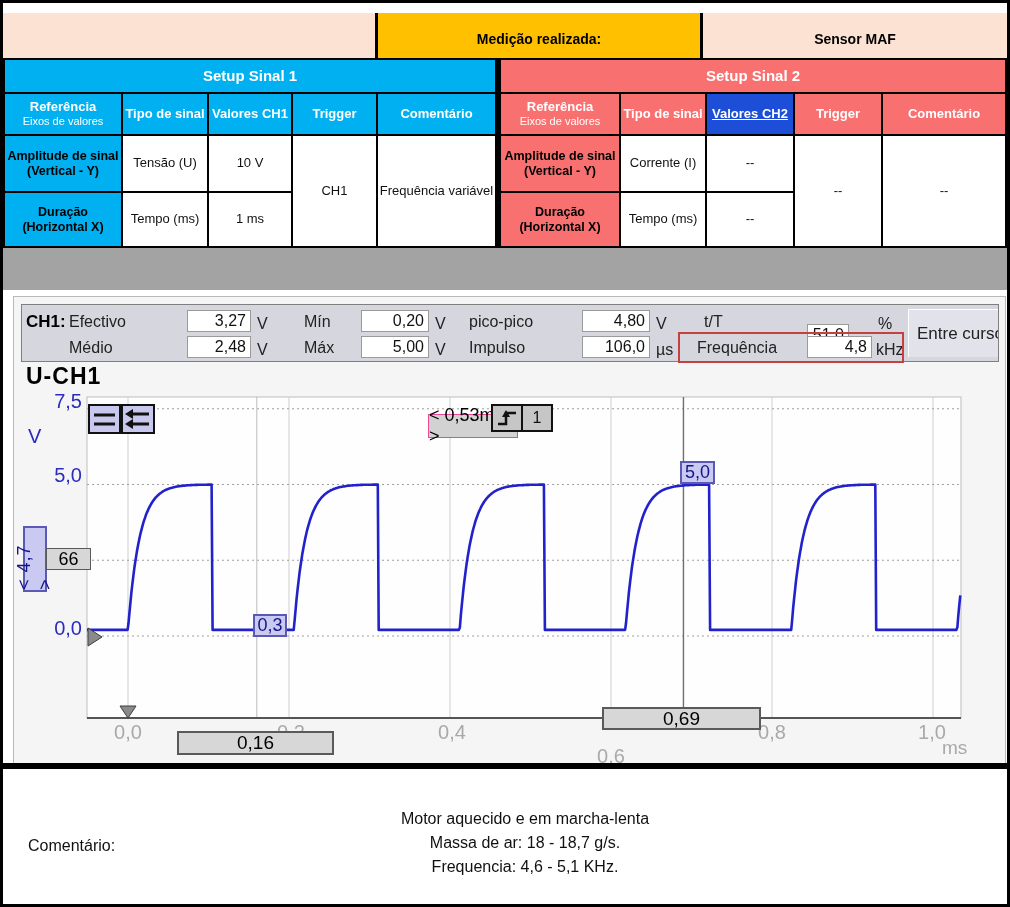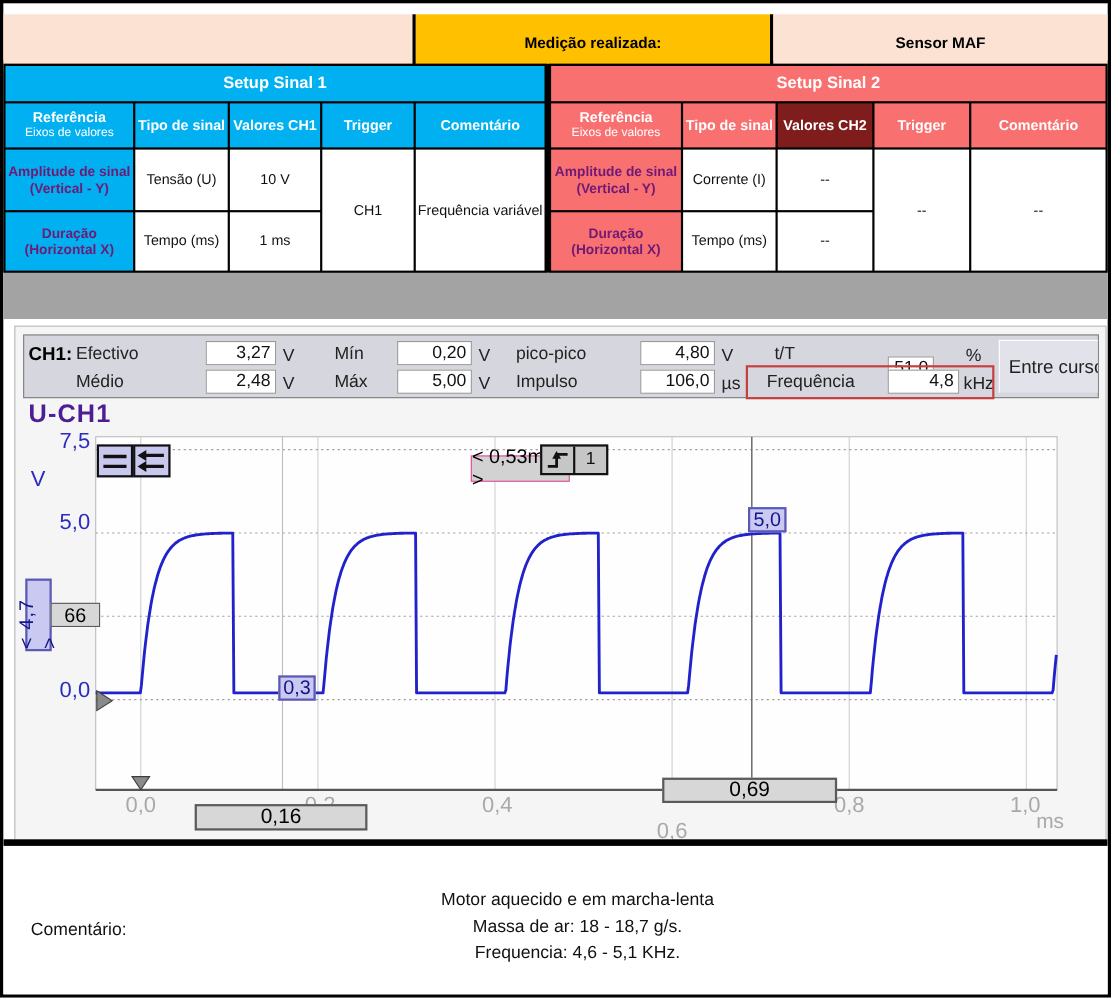--- a/index.html
+++ b/index.html
@@ -14,21 +14,21 @@
 
   
   #tables{position:absolute;left:0;top:55px;width:1004px;height:190px;display:flex;background:#000;box-sizing:border-box;}
   .setup{display:grid;grid-template-rows:32px 40px 55px 53px;gap:2px;background:#000;padding:2px;box-sizing:border-box;}
   #setup1{width:494px;grid-template-columns:116px 84px 82px 83px 1fr;}
   #setup2{flex:1;grid-template-columns:118px 84px 86px 86px 1fr;margin-left:2px;grid-template-columns:118px 84px 86px 86px 1fr;}
   .setup .cell{display:flex;flex-direction:column;align-items:center;justify-content:center;background:#fff;text-align:center;font-size:13px;color:#111;line-height:1.15;}
   .setup .title{grid-column:1/6;color:#fff;font-weight:bold;font-size:15px;}
   .setup .colhd{color:#fff;font-weight:bold;font-size:13px;}
   .setup .colhd .sub{font-weight:normal;font-size:11px;}
-  .setup .rowhd{color:#701a75;font-weight:bold;font-size:12.5px;}
+  .setup .rowhd{color:#000000;font-weight:bold;font-size:12.5px;}
   .setup .tcell{grid-column:4;grid-row:3/5;}
   .setup .ccell{grid-column:5;grid-row:3/5;}
 
   
   #grayband{position:absolute;left:0;top:245px;width:1004px;height:42px;background:#a3a3a3;}
 
   
   #scope{position:absolute;left:10px;top:293px;width:993px;height:470px;background:#f5f5f5;border:1px solid #b9b9b9;box-sizing:border-box;}
   #measbar{position:absolute;left:7px;top:7px;width:978px;height:58px;background:#d6d6de;border:1px solid #7f7f7f;box-sizing:border-box;}
   #measbar .lbl{position:absolute;font-size:16px;color:#222;white-space:nowrap;}
@@ -99,21 +99,21 @@
       <div class="cell">1 ms</div>
     </div>
 
     <div id="setup2" class="setup">
       <div class="cell title" style="background-color: rgb(249, 112, 112);">Setup Sinal 2</div>
       <div class="cell colhd" style="background-color: rgb(249, 112, 112);">
           <span>Referência</span>
           <span class="sub">Eixos de valores</span>
         </div>
       <div class="cell colhd" style="background-color: rgb(249, 112, 112);">Tipo de sinal</div>
-      <div class="cell colhd" style="background-color: #7f1d1d;">Valores CH2</div>
+      <div class="cell colhd" style="background-color: #1d4ed8; text-decoration: underline;">Valores CH2</div>
       <div class="cell colhd" style="background-color: rgb(249, 112, 112);">Trigger</div>
       <div class="cell colhd" style="background-color: rgb(249, 112, 112);">Comentário</div>
       <div class="cell rowhd" style="background-color: rgb(249, 112, 112);">
           <span>Amplitude de sinal</span>
           <span>(Vertical - Y)</span>
         </div>
       <div class="cell">Corrente (I)</div>
       <div class="cell">--</div>
       <div class="cell tcell">--</div>
       <div class="cell ccell">--</div>
@@ -175,21 +175,21 @@
         <line x1="73" y1="263.25" x2="947" y2="263.25" stroke="#9f9f9f" stroke-width="1" stroke-dasharray="2,3"></line>
         <line x1="73" y1="339" x2="947" y2="339" stroke="#9f9f9f" stroke-width="1" stroke-dasharray="2,3"></line>
         <line x1="242.8" y1="100" x2="242.8" y2="421" stroke="#bdbdbd" stroke-width="1"></line>
         <line x1="669.4499999999999" y1="100" x2="669.4499999999999" y2="421" stroke="#6f6f6f" stroke-width="1.4"></line>
         <polyline points="73.0,332.9 74.0,332.9 74.9,332.9 75.9,332.9 76.9,332.9 77.8,332.9 78.8,332.9 79.8,332.9 80.7,332.9 81.7,332.9 82.7,332.9 83.6,332.9 84.6,332.9 85.6,332.9 86.5,332.9 87.5,332.9 88.5,332.9 89.4,332.9 90.4,332.9 91.4,332.9 92.3,332.9 93.3,332.9 94.3,332.9 95.2,332.9 96.2,332.9 97.1,332.9 98.1,332.9 99.1,332.9 100.0,332.9 101.0,332.9 102.0,332.9 102.9,332.9 103.9,332.9 104.9,332.9 105.8,332.9 106.8,332.9 107.8,332.9 108.7,332.9 109.7,332.9 110.7,332.9 111.6,332.9 112.6,332.9 113.6,332.9 114.5,326.3 115.5,315.1 116.5,304.8 117.4,295.4 118.4,286.7 119.4,278.7 120.3,271.3 121.3,264.6 122.3,258.4 123.2,252.7 124.2,247.4 125.2,242.6 126.1,238.2 127.1,234.1 128.1,230.3 129.0,226.9 130.0,223.7 131.0,220.8 131.9,218.1 132.9,215.6 133.9,213.4 134.8,211.3 135.8,209.4 136.8,207.6 137.7,206.0 138.7,204.5 139.7,203.1 140.6,201.9 141.6,200.7 142.6,199.6 143.5,198.7 144.5,197.8 145.4,196.9 146.4,196.2 147.4,195.5 148.3,194.8 149.3,194.2 150.3,193.7 151.2,193.2 152.2,192.7 153.2,192.3 154.1,191.9 155.1,191.6 156.1,191.2 157.0,190.9 158.0,190.7 159.0,190.4 159.9,190.2 160.9,190.0 161.9,189.8 162.8,189.6 163.8,189.4 164.8,189.3 165.7,189.1 166.7,189.0 167.7,188.9 168.6,188.8 169.6,188.7 170.6,188.6 171.5,188.5 172.5,188.4 173.5,188.3 174.4,188.3 175.4,188.2 176.4,188.1 177.3,188.1 178.3,188.0 179.3,188.0 180.2,188.0 181.2,187.9 182.2,187.9 183.1,187.9 184.1,187.8 185.1,187.8 186.0,187.8 187.0,187.8 188.0,187.7 188.9,187.7 189.9,187.7 190.9,187.7 191.8,187.7 192.8,187.7 193.8,187.6 194.7,187.6 195.7,187.6 196.6,187.6 197.6,187.6 198.6,332.9 199.5,332.9 200.5,332.9 201.5,332.9 202.4,332.9 203.4,332.9 204.4,332.9 205.3,332.9 206.3,332.9 207.3,332.9 208.2,332.9 209.2,332.9 210.2,332.9 211.1,332.9 212.1,332.9 213.1,332.9 214.0,332.9 215.0,332.9 216.0,332.9 216.9,332.9 217.9,332.9 218.9,332.9 219.8,332.9 220.8,332.9 221.8,332.9 222.7,332.9 223.7,332.9 224.7,332.9 225.6,332.9 226.6,332.9 227.6,332.9 228.5,332.9 229.5,332.9 230.5,332.9 231.4,332.9 232.4,332.9 233.4,332.9 234.3,332.9 235.3,332.9 236.3,332.9 237.2,332.9 238.2,332.9 239.2,332.9 240.1,332.9 241.1,332.9 242.1,332.9 243.0,332.9 244.0,332.9 244.9,332.9 245.9,332.9 246.9,332.9 247.8,332.9 248.8,332.9 249.8,332.9 250.7,332.9 251.7,332.9 252.7,332.9 253.6,332.9 254.6,332.9 255.6,332.9 256.5,332.9 257.5,332.9 258.5,332.9 259.4,332.9 260.4,332.9 261.4,332.9 262.3,332.9 263.3,332.9 264.3,332.9 265.2,332.9 266.2,332.9 267.2,332.9 268.1,332.9 269.1,332.9 270.1,332.9 271.0,332.9 272.0,332.9 273.0,332.9 273.9,332.9 274.9,332.9 275.9,332.9 276.8,332.9 277.8,332.9 278.8,332.9 279.7,332.9 280.7,322.5 281.7,311.6 282.6,301.6 283.6,292.4 284.6,283.9 285.5,276.2 286.5,269.0 287.5,262.5 288.4,256.4 289.4,250.9 290.4,245.8 291.3,241.1 292.3,236.8 293.2,232.8 294.2,229.1 295.2,225.8 296.1,222.7 297.1,219.9 298.1,217.3 299.0,214.9 300.0,212.7 301.0,210.6 301.9,208.8 302.9,207.1 303.9,205.5 304.8,204.0 305.8,202.7 306.8,201.5 307.7,200.3 308.7,199.3 309.7,198.4 310.6,197.5 311.6,196.7 312.6,195.9 313.5,195.3 314.5,194.6 315.5,194.1 316.4,193.5 317.4,193.0 318.4,192.6 319.3,192.2 320.3,191.8 321.3,191.5 322.2,191.1 323.2,190.9 324.2,190.6 325.1,190.3 326.1,190.1 327.1,189.9 328.0,189.7 329.0,189.5 330.0,189.4 330.9,189.2 331.9,189.1 332.9,188.9 333.8,188.8 334.8,188.7 335.8,188.6 336.7,188.5 337.7,188.5 338.7,188.4 339.6,188.3 340.6,188.2 341.5,188.2 342.5,188.1 343.5,188.1 344.4,188.0 345.4,188.0 346.4,187.9 347.3,187.9 348.3,187.9 349.3,187.8 350.2,187.8 351.2,187.8 352.2,187.8 353.1,187.7 354.1,187.7 355.1,187.7 356.0,187.7 357.0,187.7 358.0,187.7 358.9,187.6 359.9,187.6 360.9,187.6 361.8,187.6 362.8,187.6 363.8,187.6 364.7,332.9 365.7,332.9 366.7,332.9 367.6,332.9 368.6,332.9 369.6,332.9 370.5,332.9 371.5,332.9 372.5,332.9 373.4,332.9 374.4,332.9 375.4,332.9 376.3,332.9 377.3,332.9 378.3,332.9 379.2,332.9 380.2,332.9 381.2,332.9 382.1,332.9 383.1,332.9 384.1,332.9 385.0,332.9 386.0,332.9 386.9,332.9 387.9,332.9 388.9,332.9 389.8,332.9 390.8,332.9 391.8,332.9 392.7,332.9 393.7,332.9 394.7,332.9 395.6,332.9 396.6,332.9 397.6,332.9 398.5,332.9 399.5,332.9 400.5,332.9 401.4,332.9 402.4,332.9 403.4,332.9 404.3,332.9 405.3,332.9 406.3,332.9 407.2,332.9 408.2,332.9 409.2,332.9 410.1,332.9 411.1,332.9 412.1,332.9 413.0,332.9 414.0,332.9 415.0,332.9 415.9,332.9 416.9,332.9 417.9,332.9 418.8,332.9 419.8,332.9 420.8,332.9 421.7,332.9 422.7,332.9 423.7,332.9 424.6,332.9 425.6,332.9 426.6,332.9 427.5,332.9 428.5,332.9 429.5,332.9 430.4,332.9 431.4,332.9 432.4,332.9 433.3,332.9 434.3,332.9 435.2,332.9 436.2,332.9 437.2,332.9 438.1,332.9 439.1,332.9 440.1,332.9 441.0,332.9 442.0,332.9 443.0,332.9 443.9,332.9 444.9,332.9 445.9,330.2 446.8,318.7 447.8,308.2 448.8,298.4 449.7,289.5 450.7,281.3 451.7,273.7 452.6,266.8 453.6,260.4 454.6,254.5 455.5,249.1 456.5,244.2 457.5,239.6 458.4,235.4 459.4,231.5 460.4,228.0 461.3,224.7 462.3,221.7 463.3,219.0 464.2,216.4 465.2,214.1 466.2,212.0 467.1,210.0 468.1,208.2 469.1,206.5 470.0,205.0 471.0,203.6 472.0,202.3 472.9,201.1 473.9,200.0 474.9,199.0 475.8,198.1 476.8,197.2 477.8,196.4 478.7,195.7 479.7,195.0 480.7,194.4 481.6,193.9 482.6,193.4 483.5,192.9 484.5,192.5 485.5,192.1 486.4,191.7 487.4,191.4 488.4,191.0 489.3,190.8 490.3,190.5 491.3,190.3 492.2,190.0 493.2,189.8 494.2,189.6 495.1,189.5 496.1,189.3 497.1,189.2 498.0,189.0 499.0,188.9 500.0,188.8 500.9,188.7 501.9,188.6 502.9,188.5 503.8,188.4 504.8,188.3 505.8,188.3 506.7,188.2 507.7,188.2 508.7,188.1 509.6,188.1 510.6,188.0 511.6,188.0 512.5,187.9 513.5,187.9 514.5,187.9 515.4,187.8 516.4,187.8 517.4,187.8 518.3,187.8 519.3,187.7 520.3,187.7 521.2,187.7 522.2,187.7 523.2,187.7 524.1,187.7 525.1,187.6 526.1,187.6 527.0,187.6 528.0,187.6 529.0,187.6 529.9,187.6 530.9,332.9 531.8,332.9 532.8,332.9 533.8,332.9 534.7,332.9 535.7,332.9 536.7,332.9 537.6,332.9 538.6,332.9 539.6,332.9 540.5,332.9 541.5,332.9 542.5,332.9 543.4,332.9 544.4,332.9 545.4,332.9 546.3,332.9 547.3,332.9 548.3,332.9 549.2,332.9 550.2,332.9 551.2,332.9 552.1,332.9 553.1,332.9 554.1,332.9 555.0,332.9 556.0,332.9 557.0,332.9 557.9,332.9 558.9,332.9 559.9,332.9 560.8,332.9 561.8,332.9 562.8,332.9 563.7,332.9 564.7,332.9 565.7,332.9 566.6,332.9 567.6,332.9 568.6,332.9 569.5,332.9 570.5,332.9 571.5,332.9 572.4,332.9 573.4,332.9 574.4,332.9 575.3,332.9 576.3,332.9 577.3,332.9 578.2,332.9 579.2,332.9 580.1,332.9 581.1,332.9 582.1,332.9 583.0,332.9 584.0,332.9 585.0,332.9 585.9,332.9 586.9,332.9 587.9,332.9 588.8,332.9 589.8,332.9 590.8,332.9 591.7,332.9 592.7,332.9 593.7,332.9 594.6,332.9 595.6,332.9 596.6,332.9 597.5,332.9 598.5,332.9 599.5,332.9 600.4,332.9 601.4,332.9 602.4,332.9 603.3,332.9 604.3,332.9 605.3,332.9 606.2,332.9 607.2,332.9 608.2,332.9 609.1,332.9 610.1,332.9 611.1,332.9 612.0,326.3 613.0,315.1 614.0,304.8 614.9,295.4 615.9,286.7 616.9,278.7 617.8,271.3 618.8,264.6 619.8,258.4 620.7,252.7 621.7,247.4 622.7,242.6 623.6,238.2 624.6,234.1 625.6,230.3 626.5,226.9 627.5,223.7 628.4,220.8 629.4,218.1 630.4,215.6 631.3,213.4 632.3,211.3 633.3,209.4 634.2,207.6 635.2,206.0 636.2,204.5 637.1,203.1 638.1,201.9 639.1,200.7 640.0,199.6 641.0,198.7 642.0,197.8 642.9,196.9 643.9,196.2 644.9,195.5 645.8,194.8 646.8,194.2 647.8,193.7 648.7,193.2 649.7,192.7 650.7,192.3 651.6,191.9 652.6,191.6 653.6,191.2 654.5,190.9 655.5,190.7 656.5,190.4 657.4,190.2 658.4,190.0 659.4,189.8 660.3,189.6 661.3,189.4 662.3,189.3 663.2,189.1 664.2,189.0 665.2,188.9 666.1,188.8 667.1,188.7 668.1,188.6 669.0,188.5 670.0,188.4 671.0,188.3 671.9,188.3 672.9,188.2 673.9,188.1 674.8,188.1 675.8,188.0 676.7,188.0 677.7,188.0 678.7,187.9 679.6,187.9 680.6,187.9 681.6,187.8 682.5,187.8 683.5,187.8 684.5,187.8 685.4,187.7 686.4,187.7 687.4,187.7 688.3,187.7 689.3,187.7 690.3,187.7 691.2,187.6 692.2,187.6 693.2,187.6 694.1,187.6 695.1,187.6 696.1,332.9 697.0,332.9 698.0,332.9 699.0,332.9 699.9,332.9 700.9,332.9 701.9,332.9 702.8,332.9 703.8,332.9 704.8,332.9 705.7,332.9 706.7,332.9 707.7,332.9 708.6,332.9 709.6,332.9 710.6,332.9 711.5,332.9 712.5,332.9 713.5,332.9 714.4,332.9 715.4,332.9 716.4,332.9 717.3,332.9 718.3,332.9 719.3,332.9 720.2,332.9 721.2,332.9 722.2,332.9 723.1,332.9 724.1,332.9 725.0,332.9 726.0,332.9 727.0,332.9 727.9,332.9 728.9,332.9 729.9,332.9 730.8,332.9 731.8,332.9 732.8,332.9 733.7,332.9 734.7,332.9 735.7,332.9 736.6,332.9 737.6,332.9 738.6,332.9 739.5,332.9 740.5,332.9 741.5,332.9 742.4,332.9 743.4,332.9 744.4,332.9 745.3,332.9 746.3,332.9 747.3,332.9 748.2,332.9 749.2,332.9 750.2,332.9 751.1,332.9 752.1,332.9 753.1,332.9 754.0,332.9 755.0,332.9 756.0,332.9 756.9,332.9 757.9,332.9 758.9,332.9 759.8,332.9 760.8,332.9 761.8,332.9 762.7,332.9 763.7,332.9 764.7,332.9 765.6,332.9 766.6,332.9 767.6,332.9 768.5,332.9 769.5,332.9 770.5,332.9 771.4,332.9 772.4,332.9 773.3,332.9 774.3,332.9 775.3,332.9 776.2,332.9 777.2,332.9 778.2,322.5 779.1,311.6 780.1,301.6 781.1,292.4 782.0,283.9 783.0,276.2 784.0,269.0 784.9,262.5 785.9,256.4 786.9,250.9 787.8,245.8 788.8,241.1 789.8,236.8 790.7,232.8 791.7,229.1 792.7,225.8 793.6,222.7 794.6,219.9 795.6,217.3 796.5,214.9 797.5,212.7 798.5,210.6 799.4,208.8 800.4,207.1 801.4,205.5 802.3,204.0 803.3,202.7 804.3,201.5 805.2,200.3 806.2,199.3 807.2,198.4 808.1,197.5 809.1,196.7 810.1,195.9 811.0,195.3 812.0,194.6 813.0,194.1 813.9,193.5 814.9,193.0 815.9,192.6 816.8,192.2 817.8,191.8 818.8,191.5 819.7,191.1 820.7,190.9 821.6,190.6 822.6,190.3 823.6,190.1 824.5,189.9 825.5,189.7 826.5,189.5 827.4,189.4 828.4,189.2 829.4,189.1 830.3,188.9 831.3,188.8 832.3,188.7 833.2,188.6 834.2,188.5 835.2,188.5 836.1,188.4 837.1,188.3 838.1,188.2 839.0,188.2 840.0,188.1 841.0,188.1 841.9,188.0 842.9,188.0 843.9,187.9 844.8,187.9 845.8,187.9 846.8,187.8 847.7,187.8 848.7,187.8 849.7,187.8 850.6,187.7 851.6,187.7 852.6,187.7 853.5,187.7 854.5,187.7 855.5,187.7 856.4,187.6 857.4,187.6 858.4,187.6 859.3,187.6 860.3,187.6 861.3,187.6 862.2,332.9 863.2,332.9 864.2,332.9 865.1,332.9 866.1,332.9 867.1,332.9 868.0,332.9 869.0,332.9 869.9,332.9 870.9,332.9 871.9,332.9 872.8,332.9 873.8,332.9 874.8,332.9 875.7,332.9 876.7,332.9 877.7,332.9 878.6,332.9 879.6,332.9 880.6,332.9 881.5,332.9 882.5,332.9 883.5,332.9 884.4,332.9 885.4,332.9 886.4,332.9 887.3,332.9 888.3,332.9 889.3,332.9 890.2,332.9 891.2,332.9 892.2,332.9 893.1,332.9 894.1,332.9 895.1,332.9 896.0,332.9 897.0,332.9 898.0,332.9 898.9,332.9 899.9,332.9 900.9,332.9 901.8,332.9 902.8,332.9 903.8,332.9 904.7,332.9 905.7,332.9 906.7,332.9 907.6,332.9 908.6,332.9 909.6,332.9 910.5,332.9 911.5,332.9 912.5,332.9 913.4,332.9 914.4,332.9 915.4,332.9 916.3,332.9 917.3,332.9 918.2,332.9 919.2,332.9 920.2,332.9 921.1,332.9 922.1,332.9 923.1,332.9 924.0,332.9 925.0,332.9 926.0,332.9 926.9,332.9 927.9,332.9 928.9,332.9 929.8,332.9 930.8,332.9 931.8,332.9 932.7,332.9 933.7,332.9 934.7,332.9 935.6,332.9 936.6,332.9 937.6,332.9 938.5,332.9 939.5,332.9 940.5,332.9 941.4,332.9 942.4,332.9 943.4,330.2 944.3,318.7 945.3,308.2 946.3,298.4" fill="none" stroke="#2222cc" stroke-width="2.6" stroke-linejoin="round"></polyline>
         <line x1="73" y1="421" x2="947" y2="421" stroke="#555" stroke-width="2"></line>
         <polygon points="74,331 74,349 88,340" fill="#8a8a8a" stroke="#3c3c3c" stroke-width="1"></polygon>
         <polygon points="106,409 122,409 114,421" fill="#8a8a8a" stroke="#3c3c3c" stroke-width="1"></polygon>
       </svg>
 
-    <div class="tracehead" style="color: #4c1d95;">U-CH1</div>
+    <div class="tracehead" style="color: #000000;">U-CH1</div>
     <div class="graybox dtbox">&lt; 0,53ms &gt;</div>
 
     <div class="iconbox" style="left:74px;top:107px;width:33px;height:30px">
       <svg width="29" height="26">
         <line x1="4" y1="9" x2="25" y2="9" stroke="#111" stroke-width="3"></line>
         <line x1="4" y1="18" x2="25" y2="18" stroke="#111" stroke-width="3"></line>
       </svg>
     </div>
     <div class="iconbox" style="left:107px;top:107px;width:34px;height:30px">
       <svg width="30" height="26">

